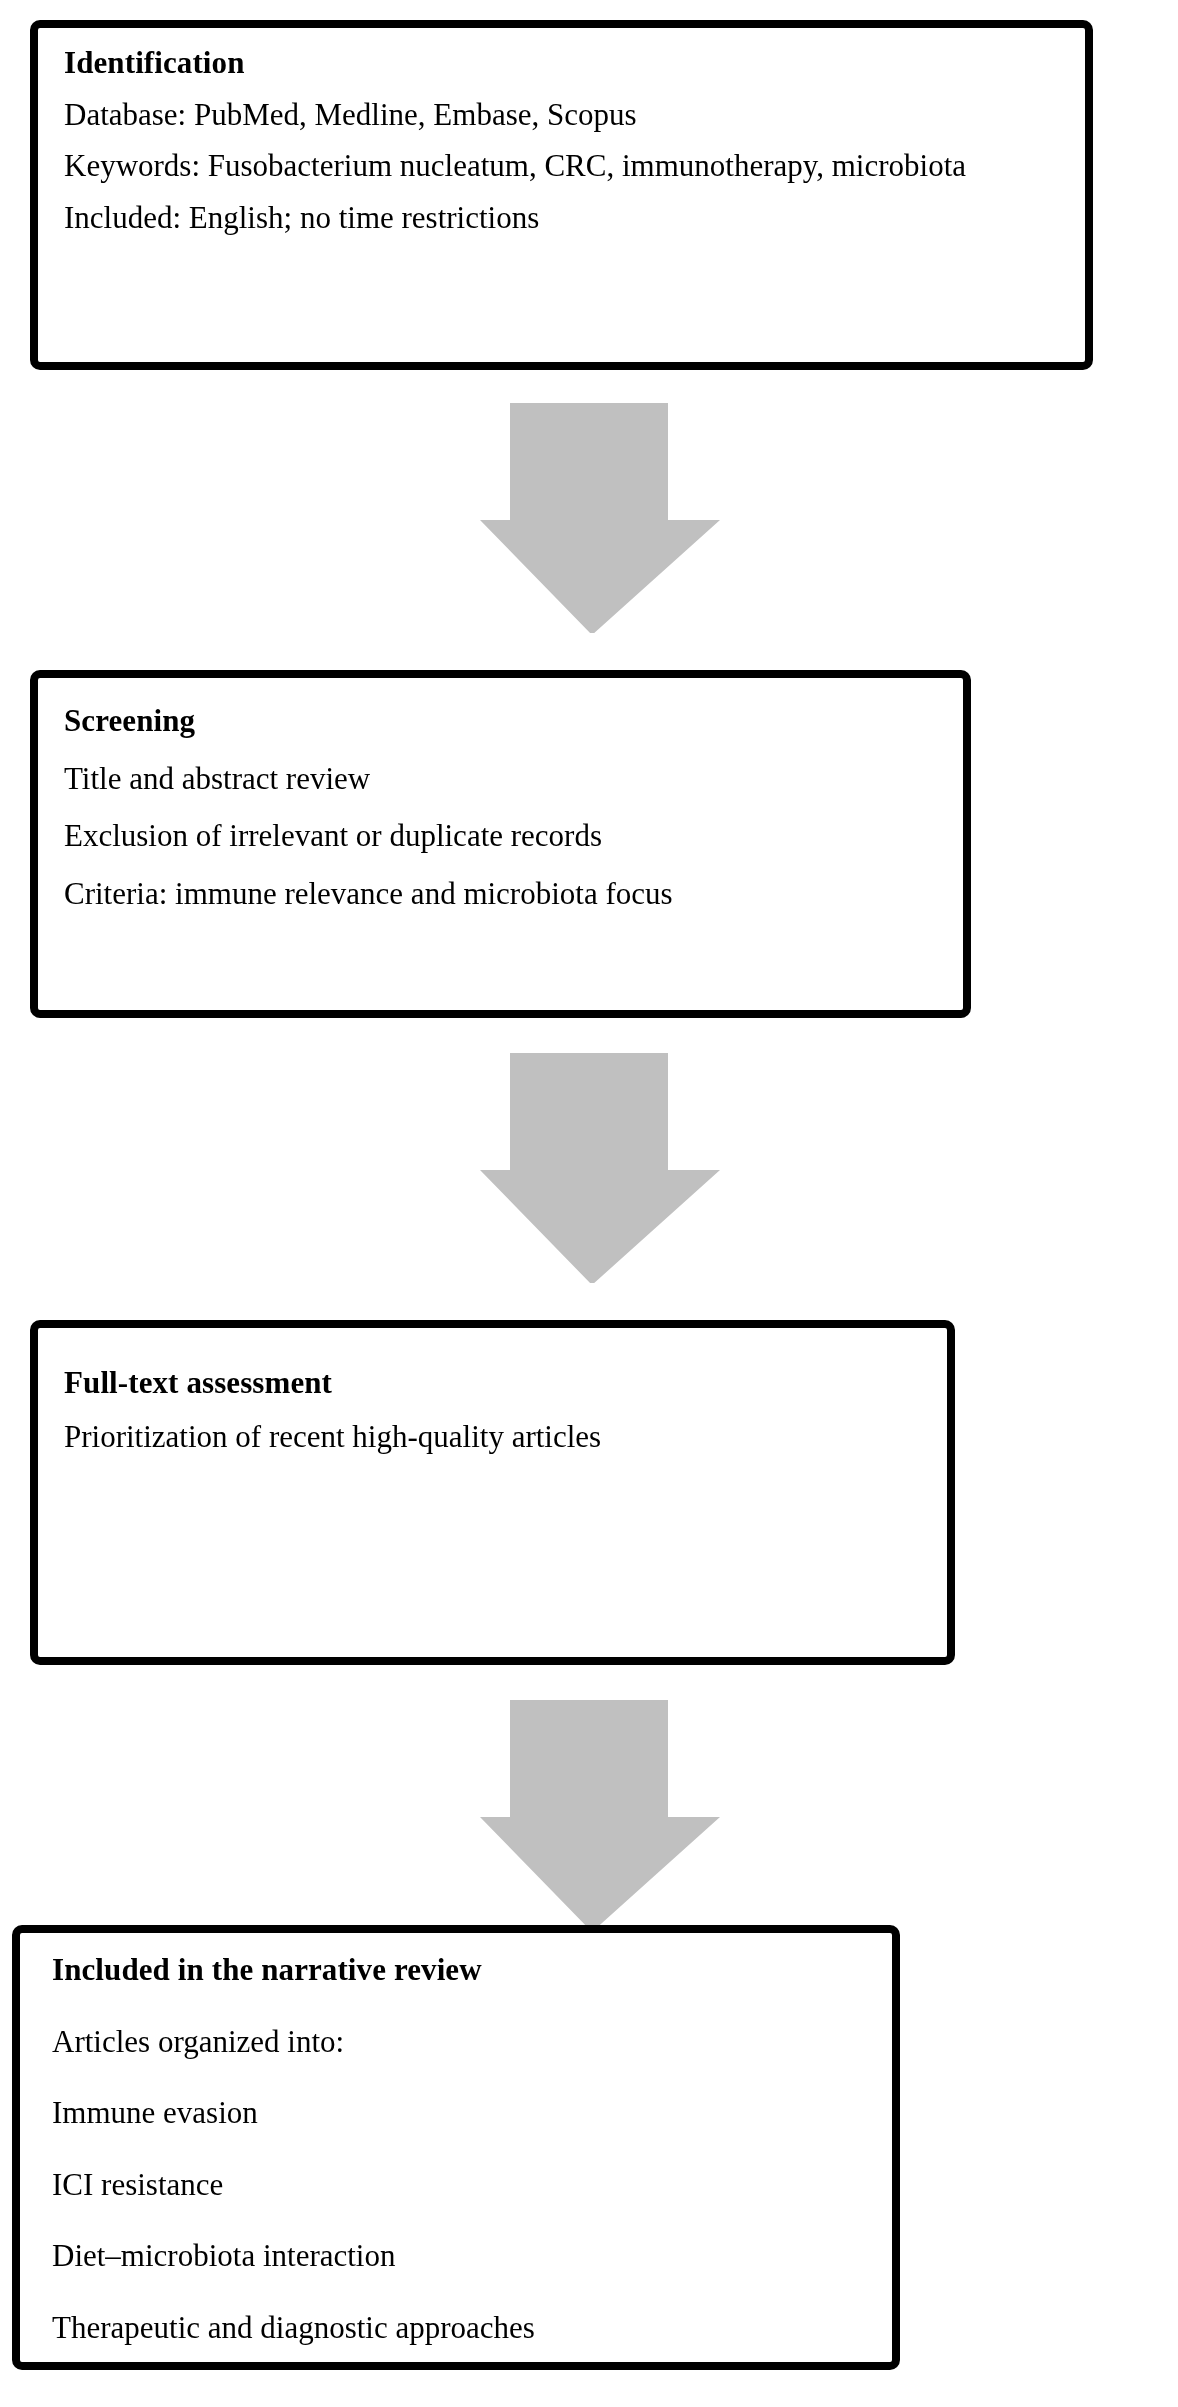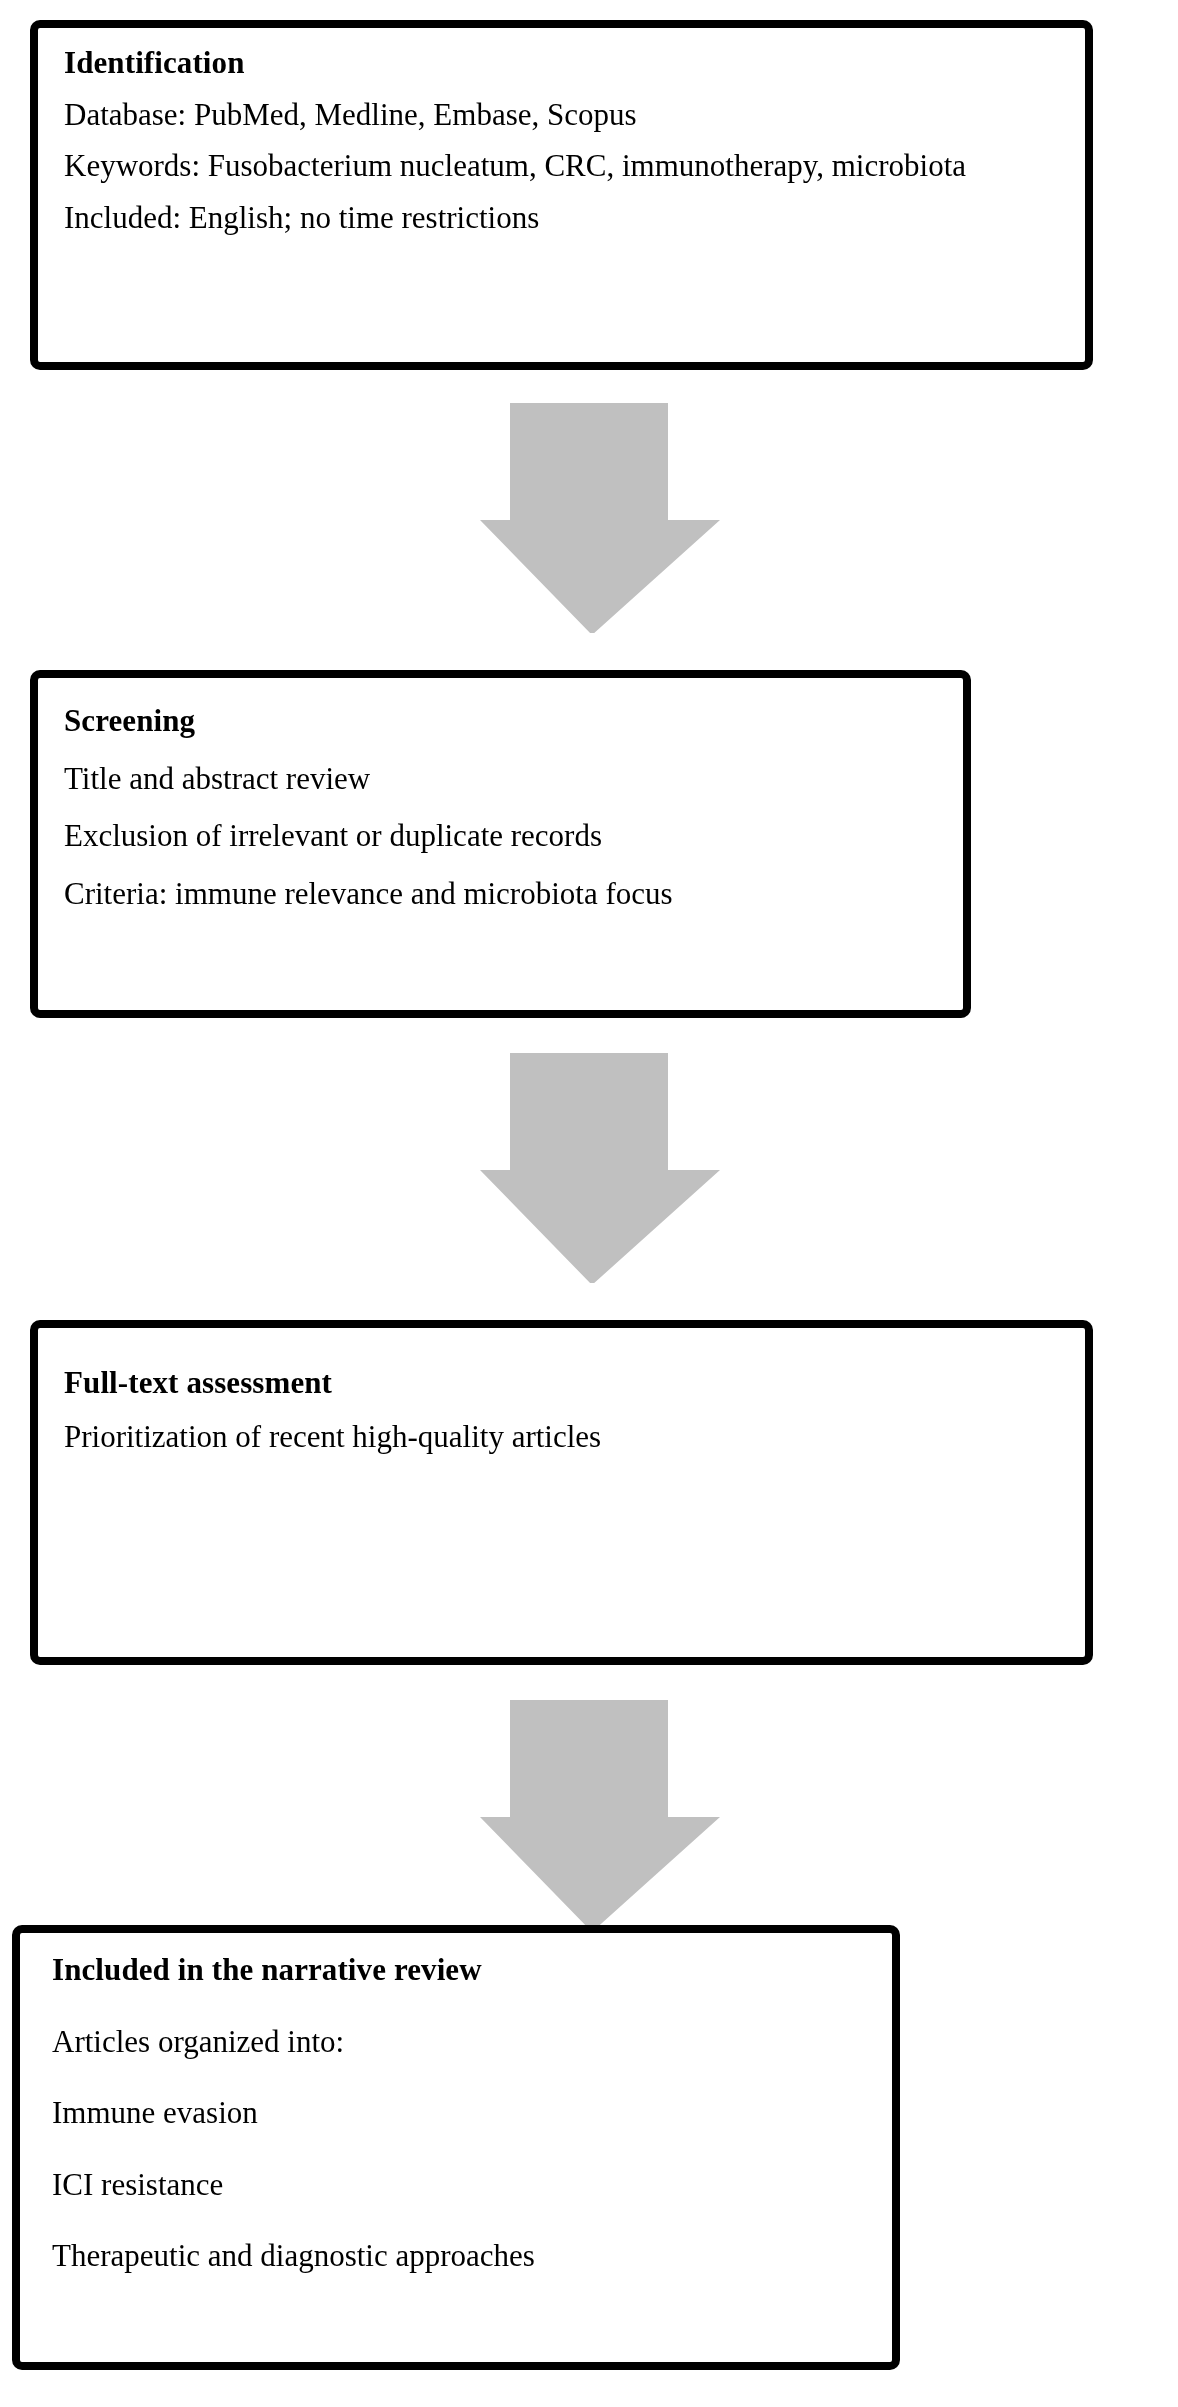--- a/index.html
+++ b/index.html
@@ -55,21 +55,21 @@
   }
 
   
   #box-identification {
     left: 30px;  top: 20px;  width: 1063px; height: 350px;
   }
   #box-screening {
     left: 30px;  top: 670px; width: 941px; height: 348px;
   }
   #box-fulltext {
-    left: 30px;  top: 1320px; width: 1063px; height: 345px;
+    left: 30px;  top: 1320px; width: 925px; height: 345px;
   }
   #box-included {
     left: 12px;  top: 1925px; width: 888px; height: 445px;
   }
 
   #box-identification .box-line { margin-top: 10px; }
   #box-screening .box-inner { top: 22px; }
   #box-screening .box-line { margin-top: 16px; }
   #box-fulltext .box-inner { top: 34px; }
   #box-fulltext .box-line { margin-top: 12px; }
@@ -135,17 +135,18 @@
       <polygon points="30,0 188,0 188,117 240,117 112,232 0,117 30,117" fill="#c0c0c0"></polygon>
     </svg>
   </div>
 
   <div class="box" id="box-included">
     <div class="box-inner">
       <div class="box-title">Included in the narrative review</div>
       <div class="box-line">Articles organized into:</div>
       <div class="box-line">Immune evasion</div>
       <div class="box-line">ICI resistance</div>
+      <div class="box-line">Diet–microbiota interaction</div>
       <div class="box-line">Therapeutic and diagnostic approaches</div>
     </div>
   </div>
 
 </div>
 
 </body></html>

